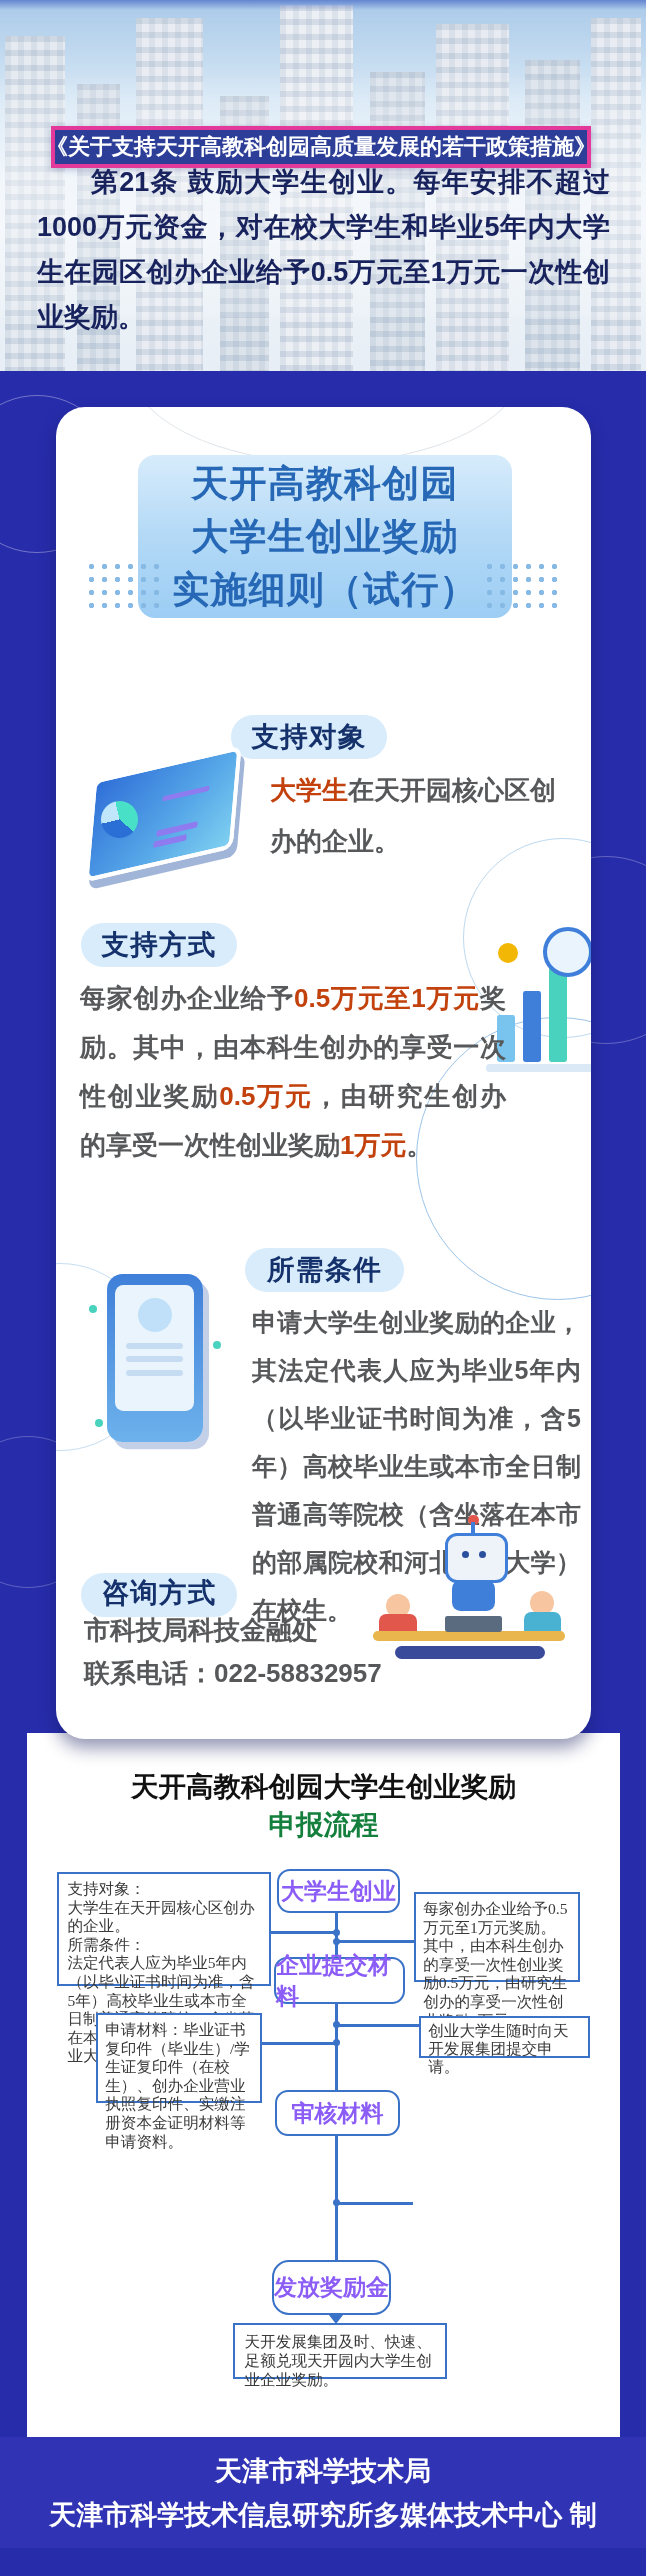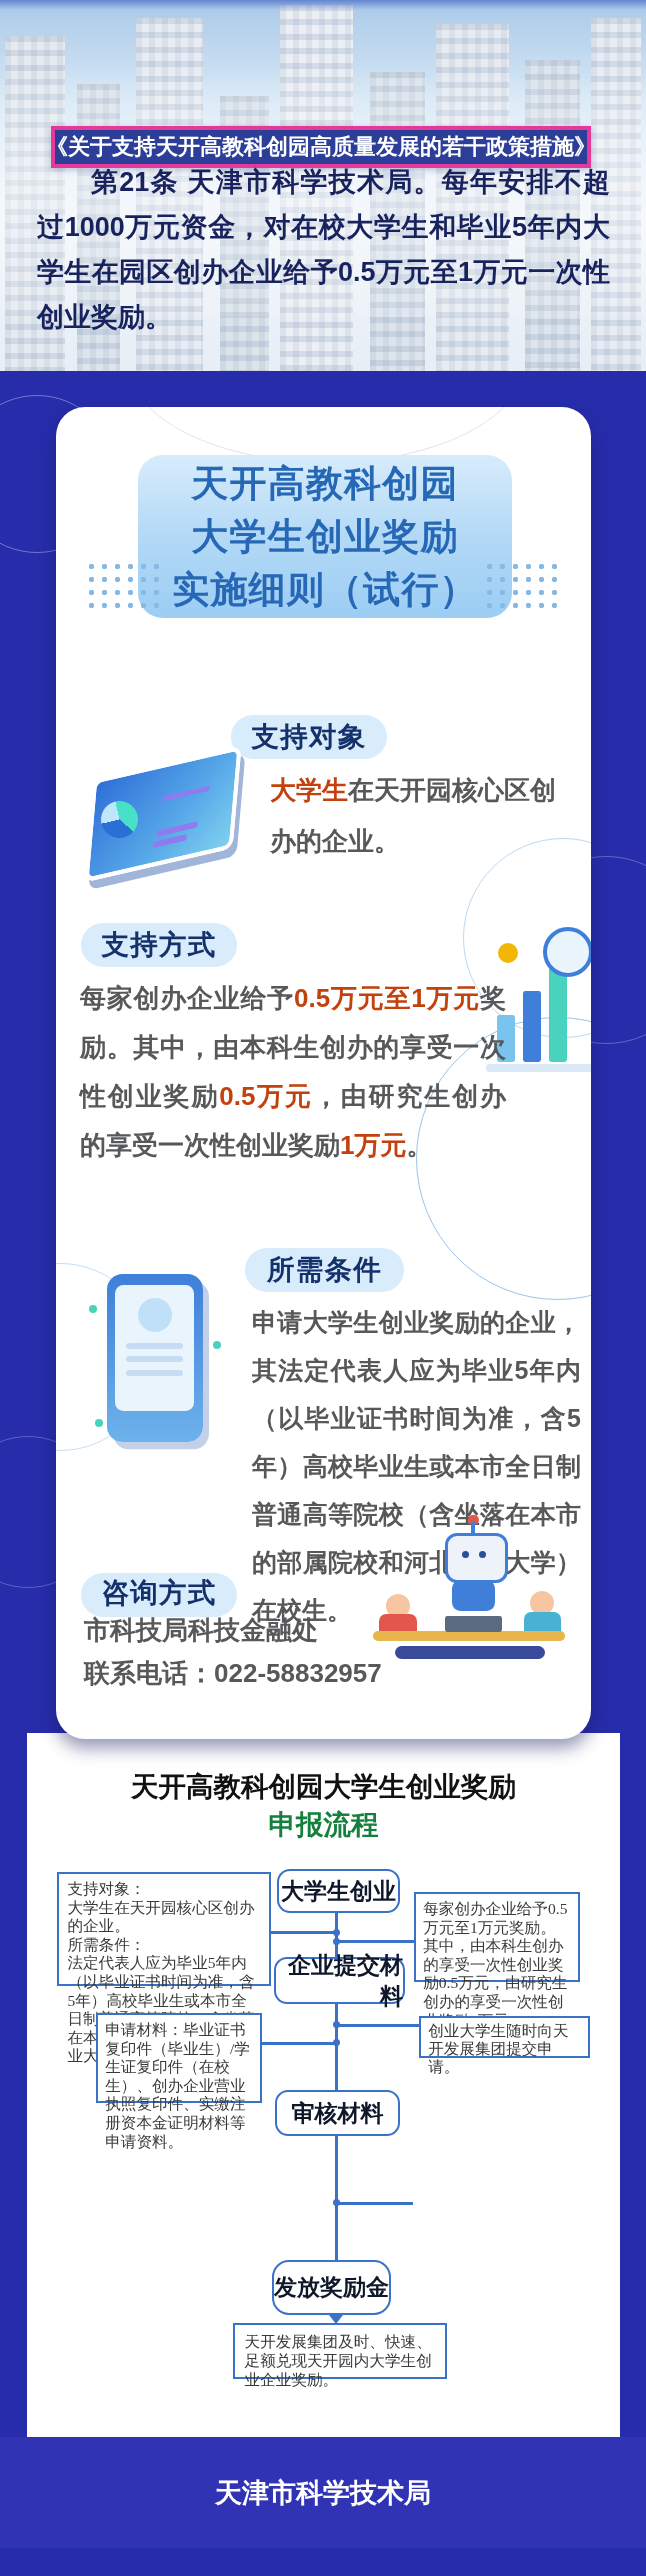--- a/index.html
+++ b/index.html
@@ -33,21 +33,21 @@
 
   
   .panel{position:absolute;left:56px;top:407px;width:535px;height:1332px;background:#ffffff;
          border-radius:29px;overflow:hidden;z-index:2;box-shadow:0 8.4px 17px rgba(20,25,90,.45);}
   .arc{position:absolute;border-radius:50%;}
   .a1{right:-72px;top:431px;width:198px;height:198px;border:1.8px solid #bcd9f0;}
   .a2{right:-108px;top:610px;width:281px;height:281px;border:1.8px solid #9cc4e8;}
   .a3{left:-90px;top:856px;width:186px;height:186px;border:1.8px solid #c6def2;}
   .a4{left:72px;top:-144px;width:395px;height:198px;border:1.2px solid #e2e6ea;}
 
-  .title-card{position:absolute;left:82px;top:48px;width:374px;height:163px;border-radius:25px;
+  .title-card{position:absolute;left:82px;top:48px;width:374px;height:163px;border-radius:17px;
               background:linear-gradient(180deg,#d7ecfb 0%,#b3d9f6 50%,#9ccdf4 100%);
               display:flex;flex-direction:column;align-items:center;justify-content:center;}
   .title-card div{font-size:37px;line-height:53px;font-weight:bold;color:#2668b6;letter-spacing:1.2px;}
   .dots{position:absolute;width:79px;height:55px;
         background-image:radial-gradient(circle,#86b9e4 2.4px,transparent 3px);background-size:13px 13px;}
   .dots-l{left:29px;top:153px;}
   .dots-r{left:427px;top:153px;}
 
   .badge{position:absolute;height:44px;border-radius:23px;background:#d8ecfc;color:#15316b;
          font-weight:bold;font-size:27.5px;line-height:44px;text-align:center;letter-spacing:1.2px;}
@@ -108,21 +108,21 @@
   .robot .lap{position:absolute;left:90px;top:87px;width:57px;height:15.6px;background:#5a6b80;border-radius:2.4px;}
   .robot .wheel{position:absolute;left:40px;top:117px;width:150px;height:13px;border-radius:6.6px;background:#3a4a9a;}
 
   
   .flow{position:absolute;left:27px;top:1733px;width:593px;height:704px;background:#ffffff;z-index:1;}
   .flow-title{position:absolute;left:0;top:35px;width:593px;text-align:center;font-size:27.5px;
               font-weight:bold;color:#111111;line-height:37px;}
   .flow-sub{position:absolute;left:0;top:73px;width:593px;text-align:center;font-size:27.5px;
               font-weight:bold;color:#15803d;line-height:37px;}
   .step{position:absolute;background:#ffffff;border:2.4px solid #3a72c8;border-radius:13px;
-        display:flex;align-items:center;justify-content:center;font-size:23px;font-weight:bold;color:#0f172a;text-align:right;}
+        display:flex;align-items:center;justify-content:center;font-size:23px;font-weight:bold;color:#8b5cf6;}
   .s1{left:250px;top:136px;width:119px;height:40px;}
   .s2{left:247px;top:224px;width:127px;height:43px;}
   .s3{left:248px;top:357px;width:121px;height:42px;}
   .s4{left:245px;top:527px;width:115px;height:51px;border-radius:17px;}
   .note{position:absolute;background:#ffffff;border:2.4px solid #3a72c8;font-family:"Liberation Serif","DejaVu Serif",serif;
         font-size:15.6px;line-height:21.5px;color:#3a3a3a;padding:8.4px 10.8px;box-sizing:border-box;}
   .nl1{left:30px;top:139px;width:214px;height:114px;white-space:pre-line;padding:6px 8.4px;line-height:18.6px;}
   .nl2{left:69px;top:280px;width:166px;height:90px;line-height:18.6px;padding:6px 7.2px;}
   .nr1{left:387px;top:159px;width:166px;height:90px;line-height:18.6px;padding:6px 7.2px;}
   .nr2{left:392px;top:283px;width:171px;height:42px;line-height:18px;padding:3.6px 7.2px;}
@@ -155,21 +155,21 @@
     <div class="bldg" style="left:591px;width:50px;height:353px;background-color:#e9edf3;"></div>
     <div class="haze"></div>
     <div class="topbar"></div>
 
     <div class="banner">
       <div class="banner-inner">
         <span>《关于支持天开高教科创园高质量发展的若干政策措施》</span>
       </div>
     </div>
 
-    <div class="policy">第21条 天津市科学技术局。每年安排不超过1000万元资金，对在校大学生和毕业5年内大学生在园区创办企业给予0.5万元至1万元一次性创业奖励。</div>
+    <div class="policy">第21条 鼓励大学生创业。每年安排不超过1000万元资金，对在校大学生和毕业5年内大学生在园区创办企业给予0.5万元至1万元一次性创业奖励。</div>
   </div>
 
   <div class="ring r1"></div>
   <div class="ring r2"></div>
   <div class="ring r3"></div>
 
   <div class="panel">
     <div class="arc a1"></div>
     <div class="arc a2"></div>
     <div class="arc a3"></div>
@@ -273,16 +273,17 @@
 所需条件：
 法定代表人应为毕业5年内（以毕业证书时间为准，含5年）高校毕业生或本市全日制普通高等院校（含坐落在本市的部属院校和河北工业大学）在校生。</div>
     <div class="note nl2">申请材料：毕业证书复印件（毕业生）/学生证复印件（在校生）、创办企业营业执照复印件、实缴注册资本金证明材料等申请资料。</div>
     <div class="note nr1">每家创办企业给予0.5万元至1万元奖励。其中，由本科生创办的享受一次性创业奖励0.5万元，由研究生创办的享受一次性创业奖励1万元。</div>
     <div class="note nr2">创业大学生随时向天开发展集团提交申请。</div>
     <div class="note nb">天开发展集团及时、快速、足额兑现天开园内大学生创业企业奖励。</div>
   </div>
 
   <div class="footer">
     <div>天津市科学技术局</div>
+    <div>天津市科学技术信息研究所多媒体技术中心  制</div>
   </div>
 
 </div>
 
 
 </body></html>

